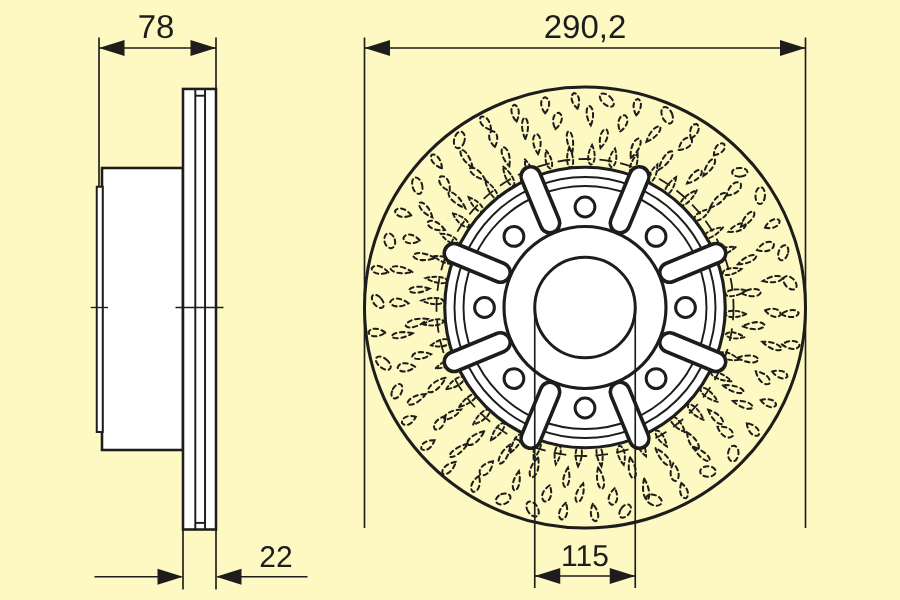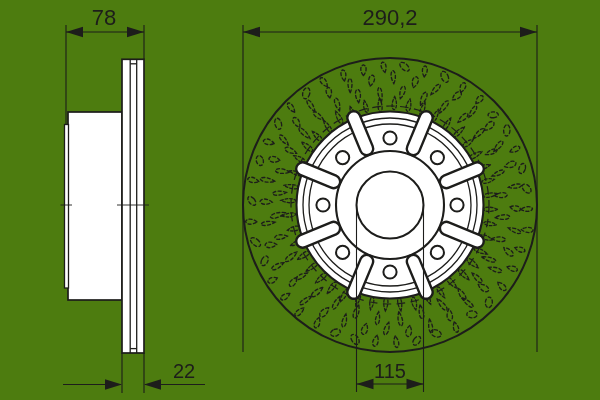--- a/index.html
+++ b/index.html
@@ -1,16 +1,16 @@
 <!DOCTYPE html>
 <html><head>
 <meta charset="utf-8">
 <style>
   html,body{margin:0;padding:0;background:#fff;}
-  .stage{position:relative;width:600px;height:400px;background:#4d7c0f;overflow:hidden;text-align:center;}
+  .stage{position:relative;width:600px;height:400px;background:#fef9c3;overflow:hidden;text-align:center;}
   svg{display:block;}
   svg text{
     font-family:"Liberation Sans","DejaVu Sans",sans-serif;
     fill:#1d1d1b;
     text-anchor:middle;
   }
   .dim-lg{font-size:22px;}
   .dim-sm{font-size:20px;}
   .ln{stroke:#1d1d1b;fill:none;stroke-linecap:butt;}
   .w-thin{stroke-width:1.1;}

